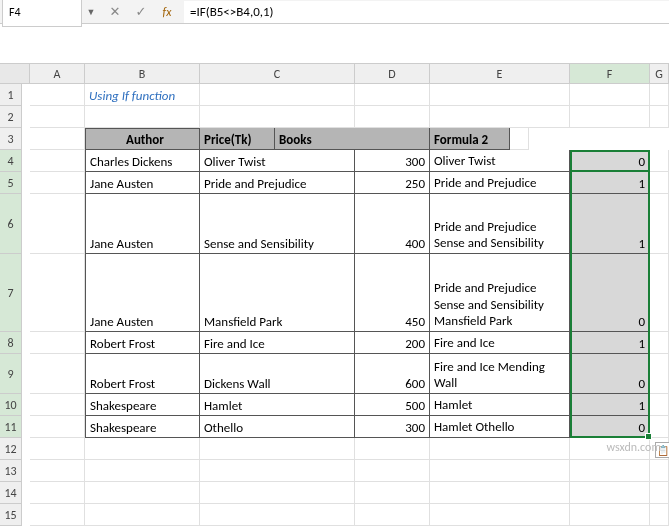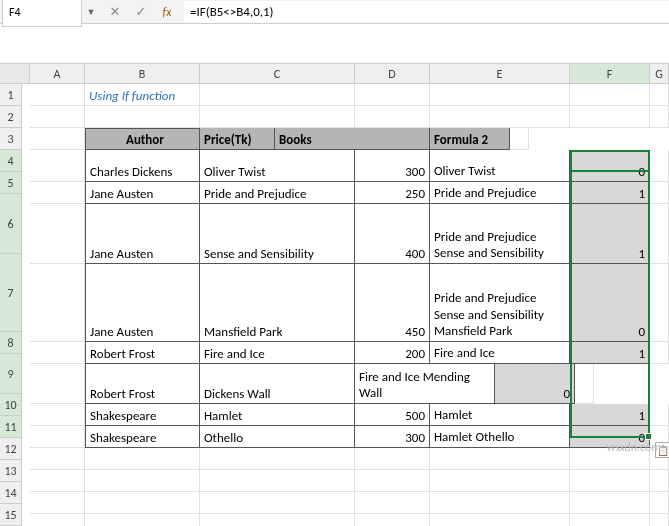--- a/index.html
+++ b/index.html
@@ -137,21 +137,21 @@
         <div class="cell th cC">
             <span>Books</span>
           </div>
         <div class="cell th cF">
             <span>Formula 2</span>
           </div>
         <div class="cell cG"></div>
       </div>
 
       <div id="data-rows">
-          <div class="row" style="height: 32px;">
+          <div class="row" style="height: 22px;">
     <div class="cell cA"></div>
     <div class="cell td cB" style="border-left:1.5px solid #555">Charles Dickens</div>
     <div class="cell td cC">Oliver Twist</div>
     <div class="cell td cD right">300</div>
     <div class="cell td cE wrap">Oliver Twist</div>
     <div class="cell td cF right" style="background:#d8d8d8">0</div>
     <div class="cell cG"></div>
           </div>
           <div class="row" style="height: 22px;">
     <div class="cell cA"></div>
@@ -186,20 +186,21 @@
     <div class="cell td cC">Fire and Ice</div>
     <div class="cell td cD right">200</div>
     <div class="cell td cE wrap">Fire and Ice</div>
     <div class="cell td cF right" style="background:#d8d8d8">1</div>
     <div class="cell cG"></div>
           </div>
           <div class="row" style="height: 40px;">
     <div class="cell cA"></div>
     <div class="cell td cB" style="border-left:1.5px solid #555">Robert Frost</div>
     <div class="cell td cC">Dickens Wall</div>
+    <div class="cell td cD right">600</div>
     <div class="cell td cE wrap">Fire and Ice Mending Wall</div>
     <div class="cell td cF right" style="background:#d8d8d8">0</div>
     <div class="cell cG"></div>
           </div>
           <div class="row" style="height: 22px;">
     <div class="cell cA"></div>
     <div class="cell td cB" style="border-left:1.5px solid #555">Shakespeare</div>
     <div class="cell td cC">Hamlet</div>
     <div class="cell td cD right">500</div>
     <div class="cell td cE wrap">Hamlet</div>

